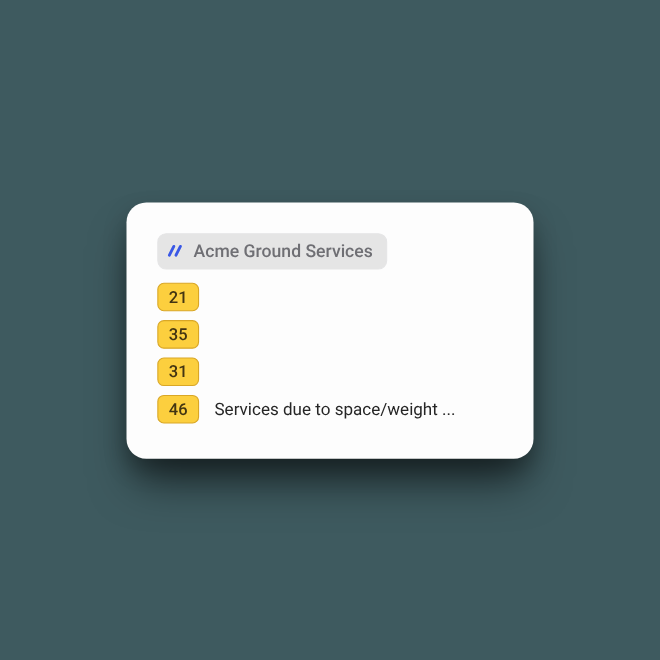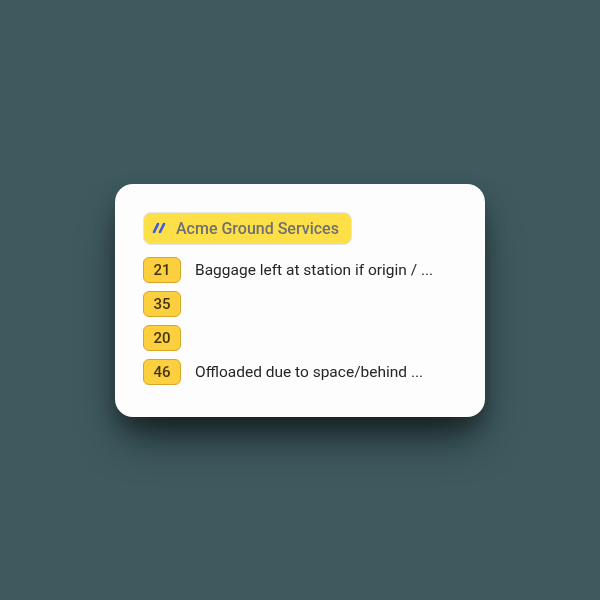--- a/index.html
+++ b/index.html
@@ -23,21 +23,21 @@
       padding: 28px 28px 32px 28px;
       box-shadow: 0 28px 40px -8px rgba(0,0,0,0.55), 0 10px 20px rgba(0,0,0,0.25);
     }
     .company-chip {
       display: inline-flex;
       align-items: center;
       gap: 8px;
       padding: 6px 12px 6px 8px;
       border: 1px solid #e5e5e6;
       border-radius: 8px;
-      background: #fde047;
+      background: #e5e5e5;
     }
     .company-icon {
       display: inline-flex;
       align-items: center;
       justify-content: center;
       width: 16px;
       height: 16px;
     }
     .company-name {
       font-size: 16px;
@@ -96,27 +96,26 @@
         <path d="M8 12 L12 4" stroke="#3a58e6" stroke-width="2.6" stroke-linecap="round" fill="none"></path>
       </svg>
     </span>
     <span class="company-name">Acme Ground Services</span>
   </div>
 
 
   <div class="list">
     <div class="list-row">
       <div class="code-badge">21</div>
-      <div class="list-label">Baggage left at station if origin / ...</div>
     </div>
     <div class="list-row">
       <div class="code-badge">35</div>
     </div>
     <div class="list-row">
-      <div class="code-badge">20</div>
+      <div class="code-badge">31</div>
     </div>
     <div class="list-row">
       <div class="code-badge">46</div>
-      <div class="list-label">Offloaded due to space/behind ...</div>
+      <div class="list-label">Services due to space/weight ...</div>
     </div>
   </div>
 
 </div>
 
 </body></html>

